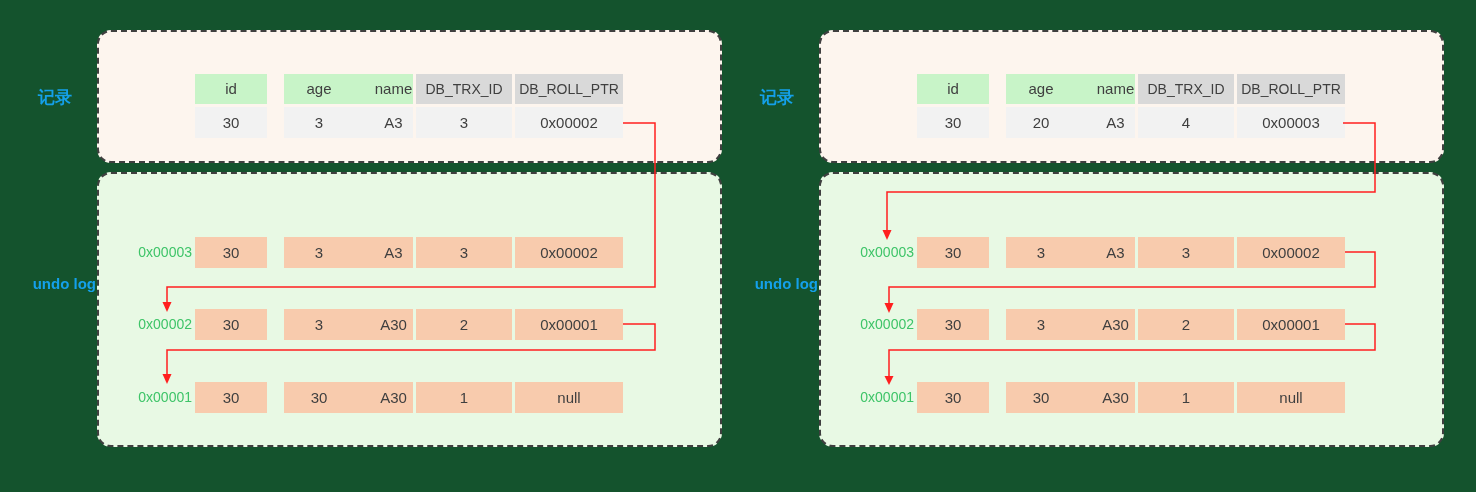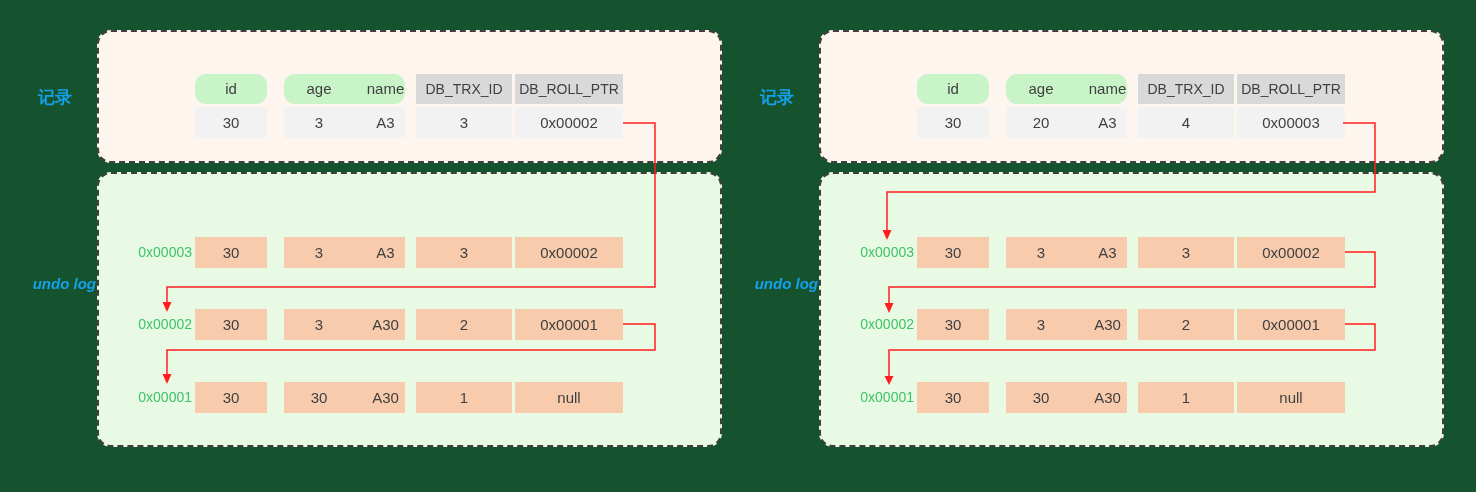--- a/index.html
+++ b/index.html
@@ -12,31 +12,31 @@
   .canvas{position:relative;width:1476px;height:492px;background:#14532d;overflow:hidden;}
   .panel{position:absolute;top:0;width:754px;height:492px;}
   .p1{left:0;}
   .p2{left:722px;}
   .box{position:absolute;box-sizing:border-box;border:2px dashed var(--border);border-radius:14px;}
   .record-box{left:97px;top:30px;width:625px;height:133px;background:var(--record_box_bg);}
   .undo-box{left:97px;top:172px;width:625px;height:275px;background:var(--undo_box_bg);}
   .record-label{position:absolute;left:16px;top:86px;width:78px;text-align:center;
     color:var(--label_blue);font-size:17px;font-weight:bold;}
   .undo-label{position:absolute;left:8px;top:275px;width:88px;text-align:right;
-    color:var(--label_blue);font-size:15px;font-weight:bold;font-style:italic;}
+    color:var(--label_blue);font-size:15px;font-weight:bold;}
   .cell{position:absolute;box-sizing:border-box;text-align:center;font-size:15px;color:#3f3f3f;
     white-space:nowrap;overflow:hidden;}
   .c0{left:195px;width:72px;}
   .c1{left:284px;width:70px;}
-  .c2{left:335px;width:70px;padding-left:31px;}
+  .c2{left:343px;width:70px;padding-left:31px;}
   .c3{left:416px;width:96px;}
   .c4{left:515px;width:108px;}
   .hdr{top:74px;height:30px;line-height:30px;}
   .hdr.sys{font-size:14px;}
-  .green{background:var(--header_green);border-radius:11px;}
+  .green{background:var(--header_green);}
   .gray{background:var(--header_gray);}
   .val{top:107px;height:31px;line-height:31px;background:var(--row_gray);}
   .ucell{height:31px;line-height:31px;background:var(--undo_cell_orange);}
   .u0{top:237px;}
   .u1{top:309px;}
   .u2{top:382px;}
   .addr{position:absolute;left:128px;width:64px;height:31px;line-height:31px;text-align:right;
     color:var(--addr_green);font-size:14px;white-space:nowrap;}
   .arrows{position:absolute;left:0;top:0;width:754px;height:492px;pointer-events:none;}
   .arrows path{fill:none;stroke:var(--arrow_red);stroke-width:1.5;}

